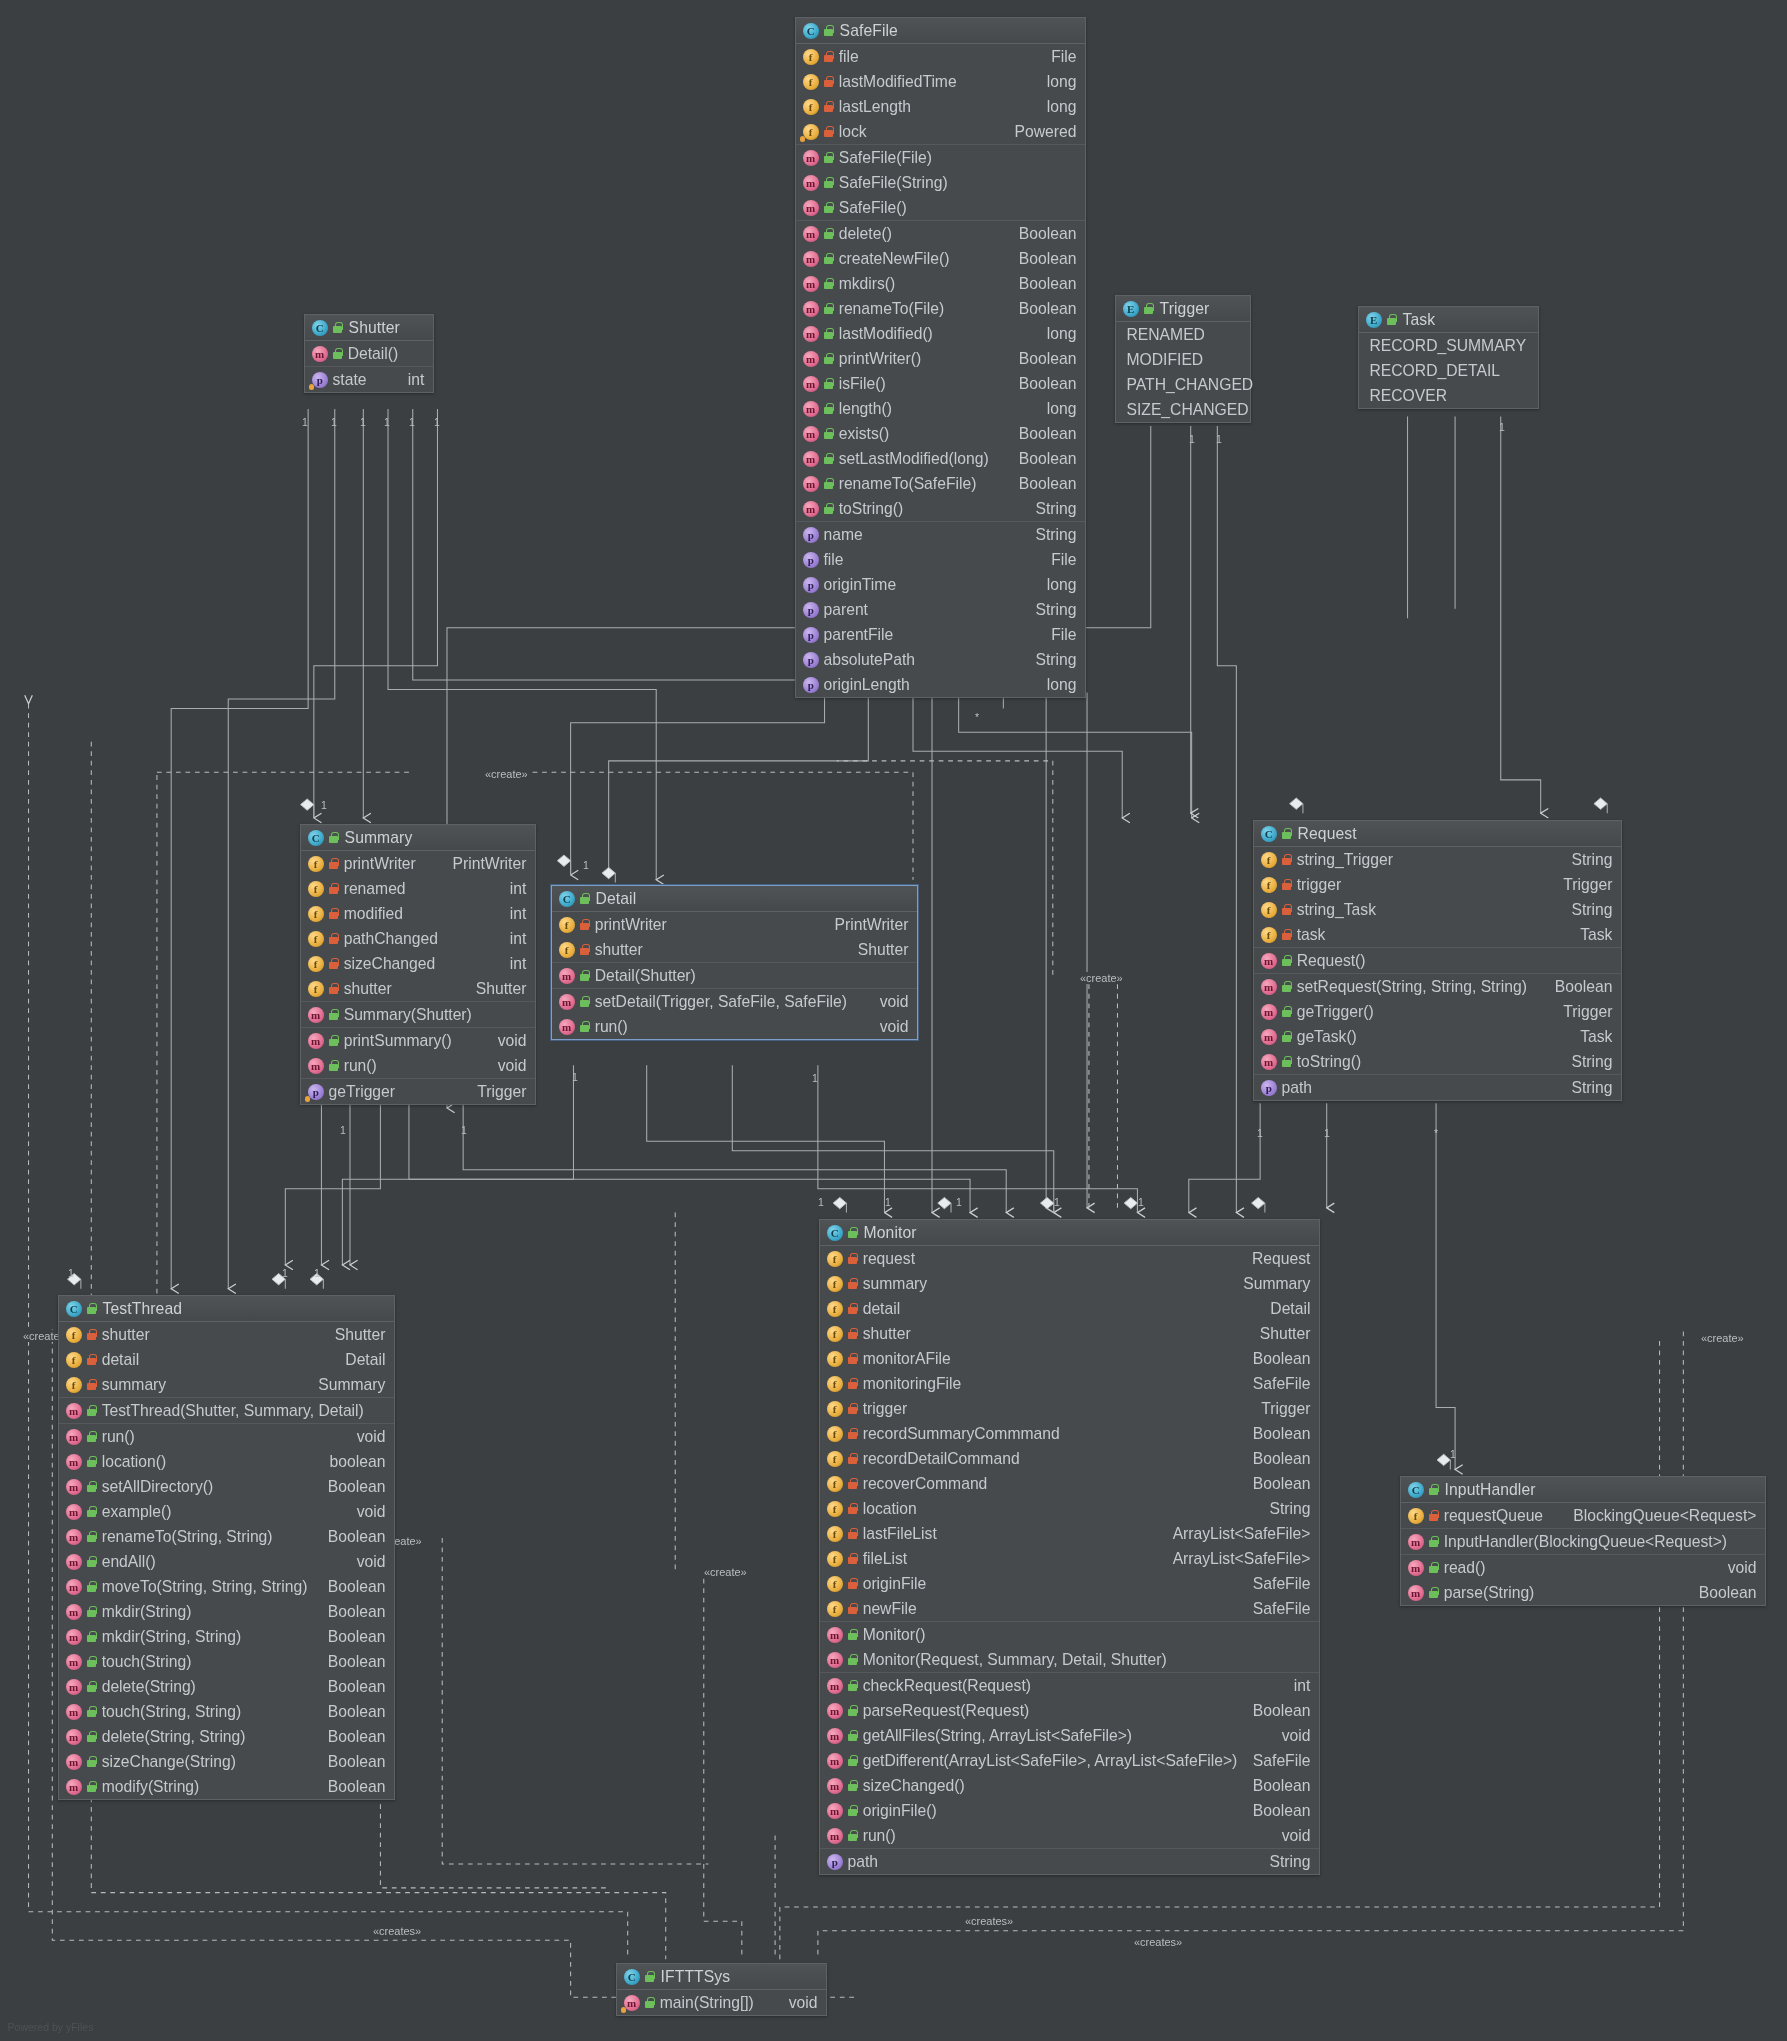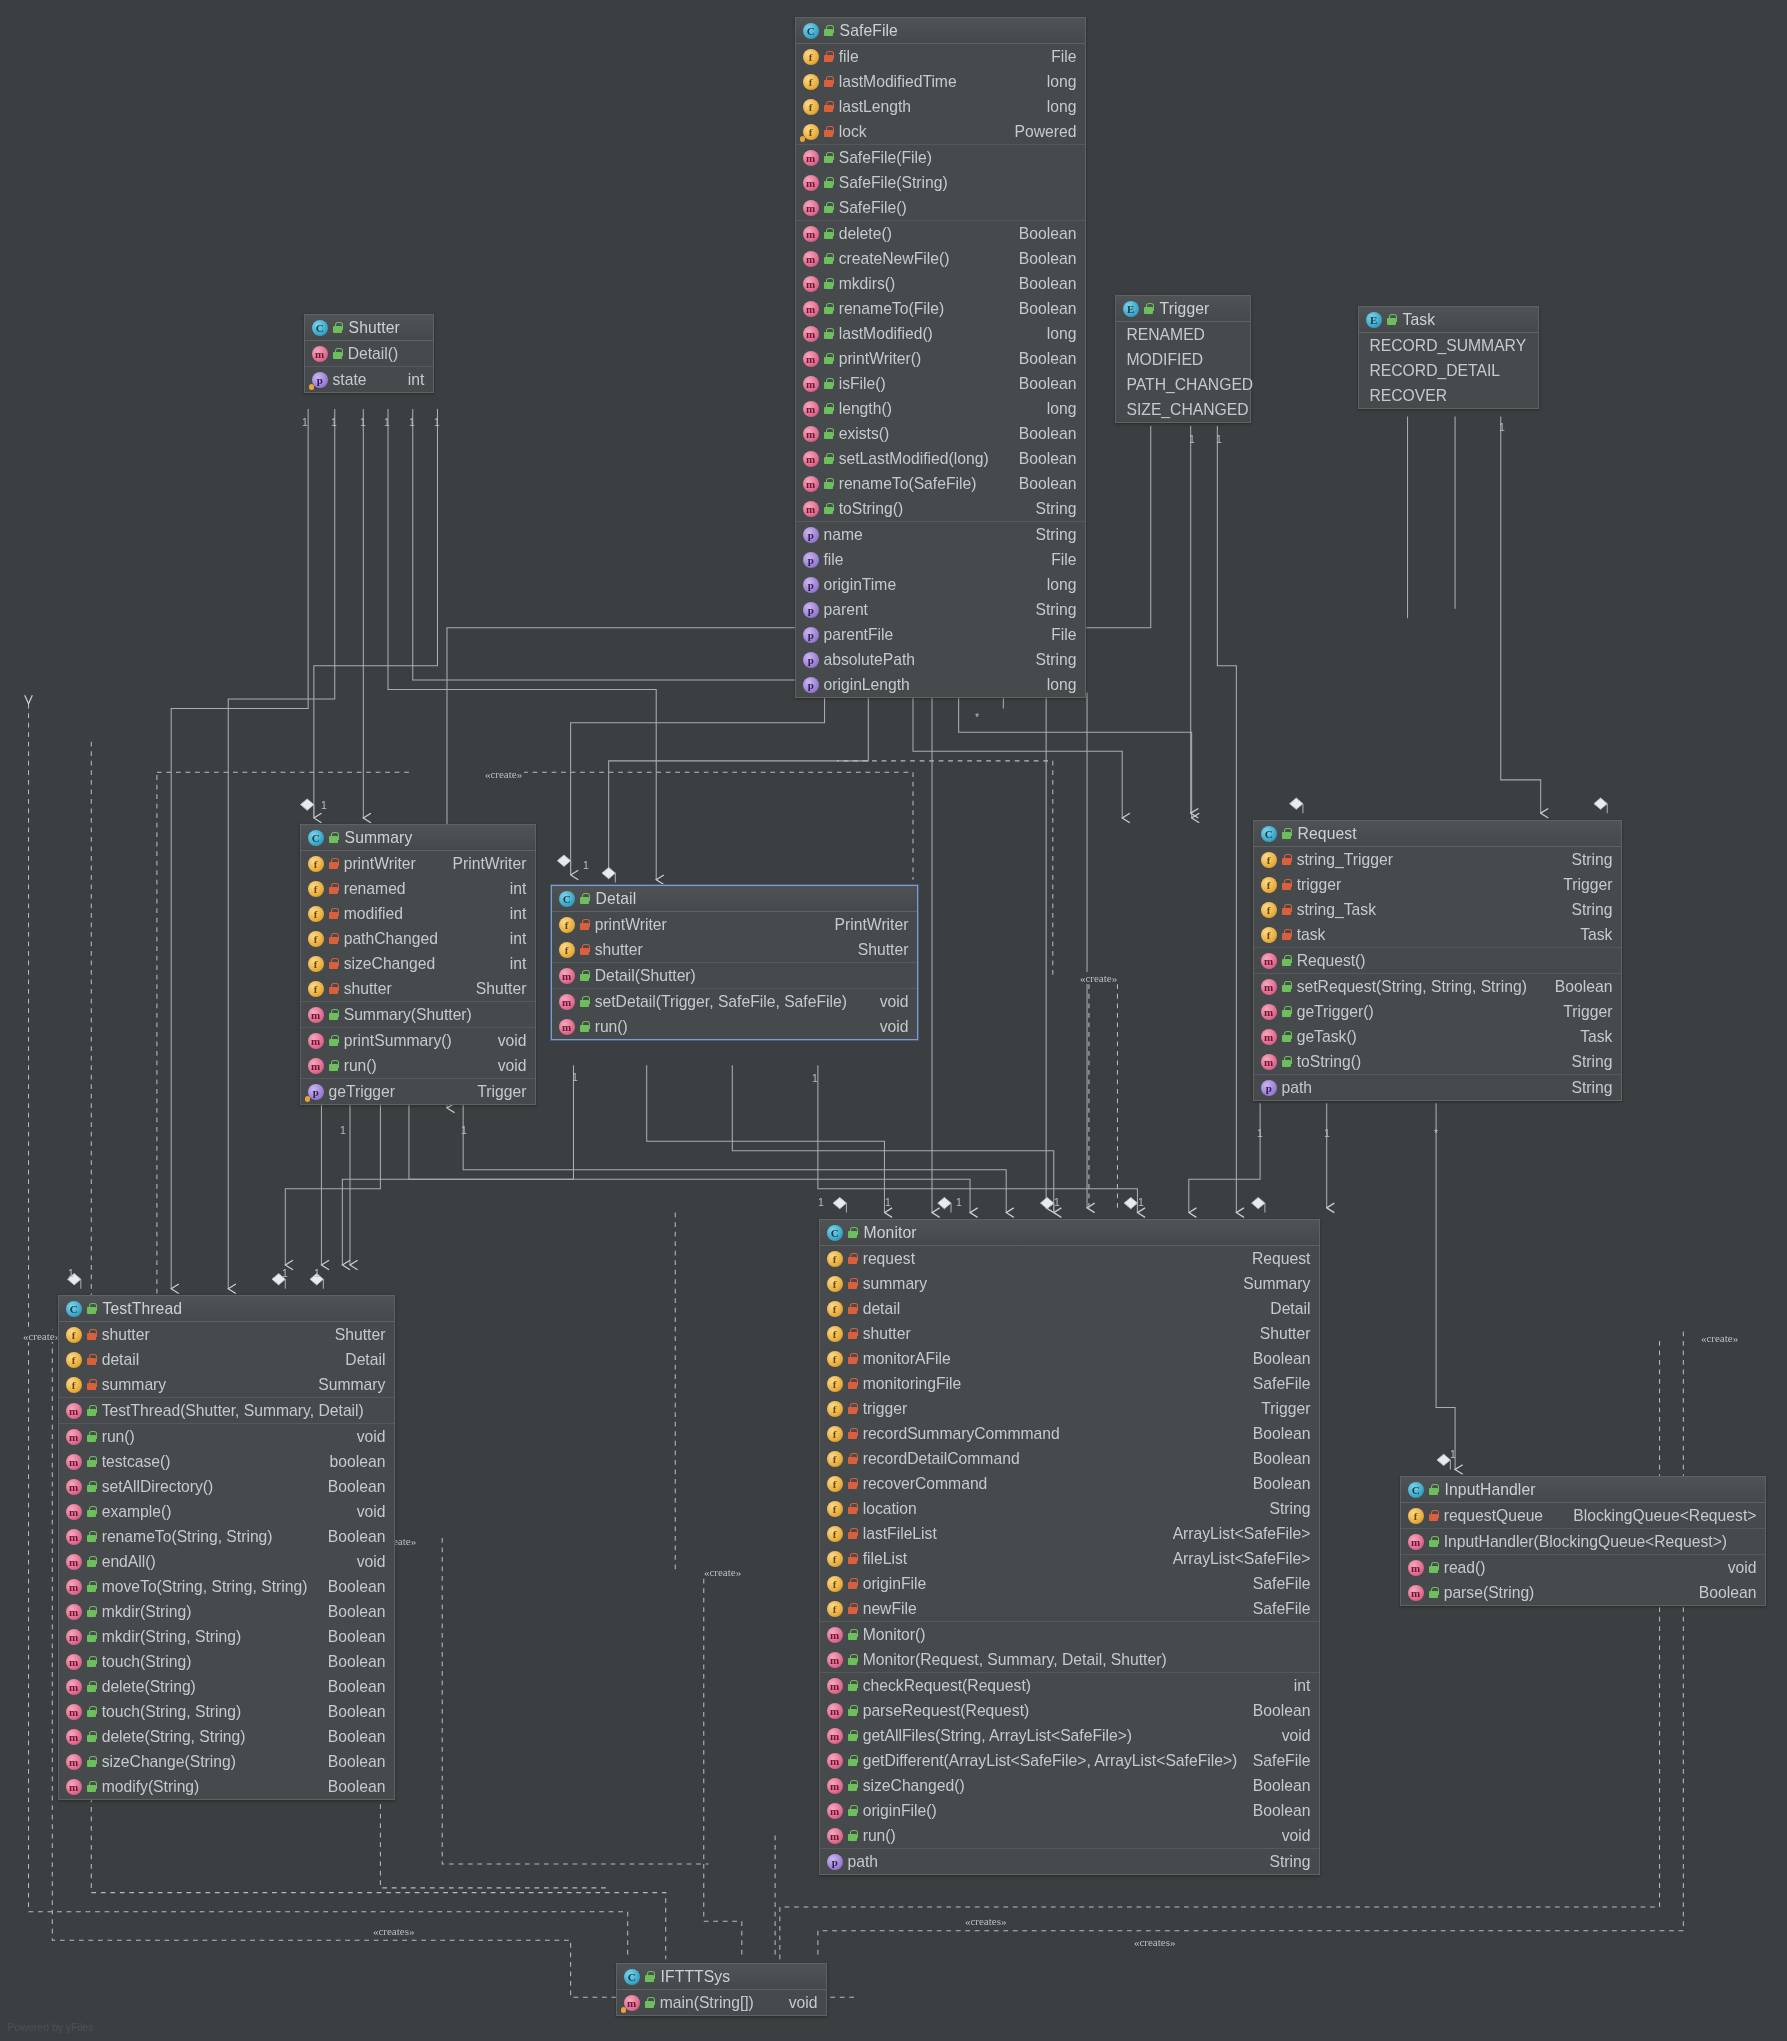--- a/index.html
+++ b/index.html
@@ -86,21 +86,21 @@
   .statics { position:absolute; left:-2.9px; bottom:-1.9px; width:5.7px; height:5.7px; border-radius:50%; background:#e8a33c; }
   .ic-wrap { position:relative; display:inline-block; }
 
   .edge-label {
     position: absolute;
     font-size: 11px;
     color: #b9bec1;
     background: #3c3f41;
     padding: 0 1.9px;
     z-index: 4;
-    font-family: Liberation Serif, serif;
+    font-family: Liberation Sans, sans-serif;
     white-space: nowrap;
   }
   .mult {
     position: absolute;
     font-size: 10.5px;
     color: #b9bec1;
     z-index: 4;
     font-family: "Liberation Sans", sans-serif;
   }
   .watermark {
@@ -649,21 +649,21 @@
       <div class="section">
         <div class="row">
           <span class="ic-wrap"><span class="ic ic-m">m</span></span>
           <span class="lk lk-pub"></span>
           <span class="nm">run()</span>
           <span class="ty">void</span>
         </div>
         <div class="row">
           <span class="ic-wrap"><span class="ic ic-m">m</span></span>
           <span class="lk lk-pub"></span>
-          <span class="nm">testcase()</span>
+          <span class="nm">location()</span>
           <span class="ty">boolean</span>
         </div>
         <div class="row">
           <span class="ic-wrap"><span class="ic ic-m">m</span></span>
           <span class="lk lk-pub"></span>
           <span class="nm">setAllDirectory()</span>
           <span class="ty">Boolean</span>
         </div>
         <div class="row">
           <span class="ic-wrap"><span class="ic ic-m">m</span></span>

